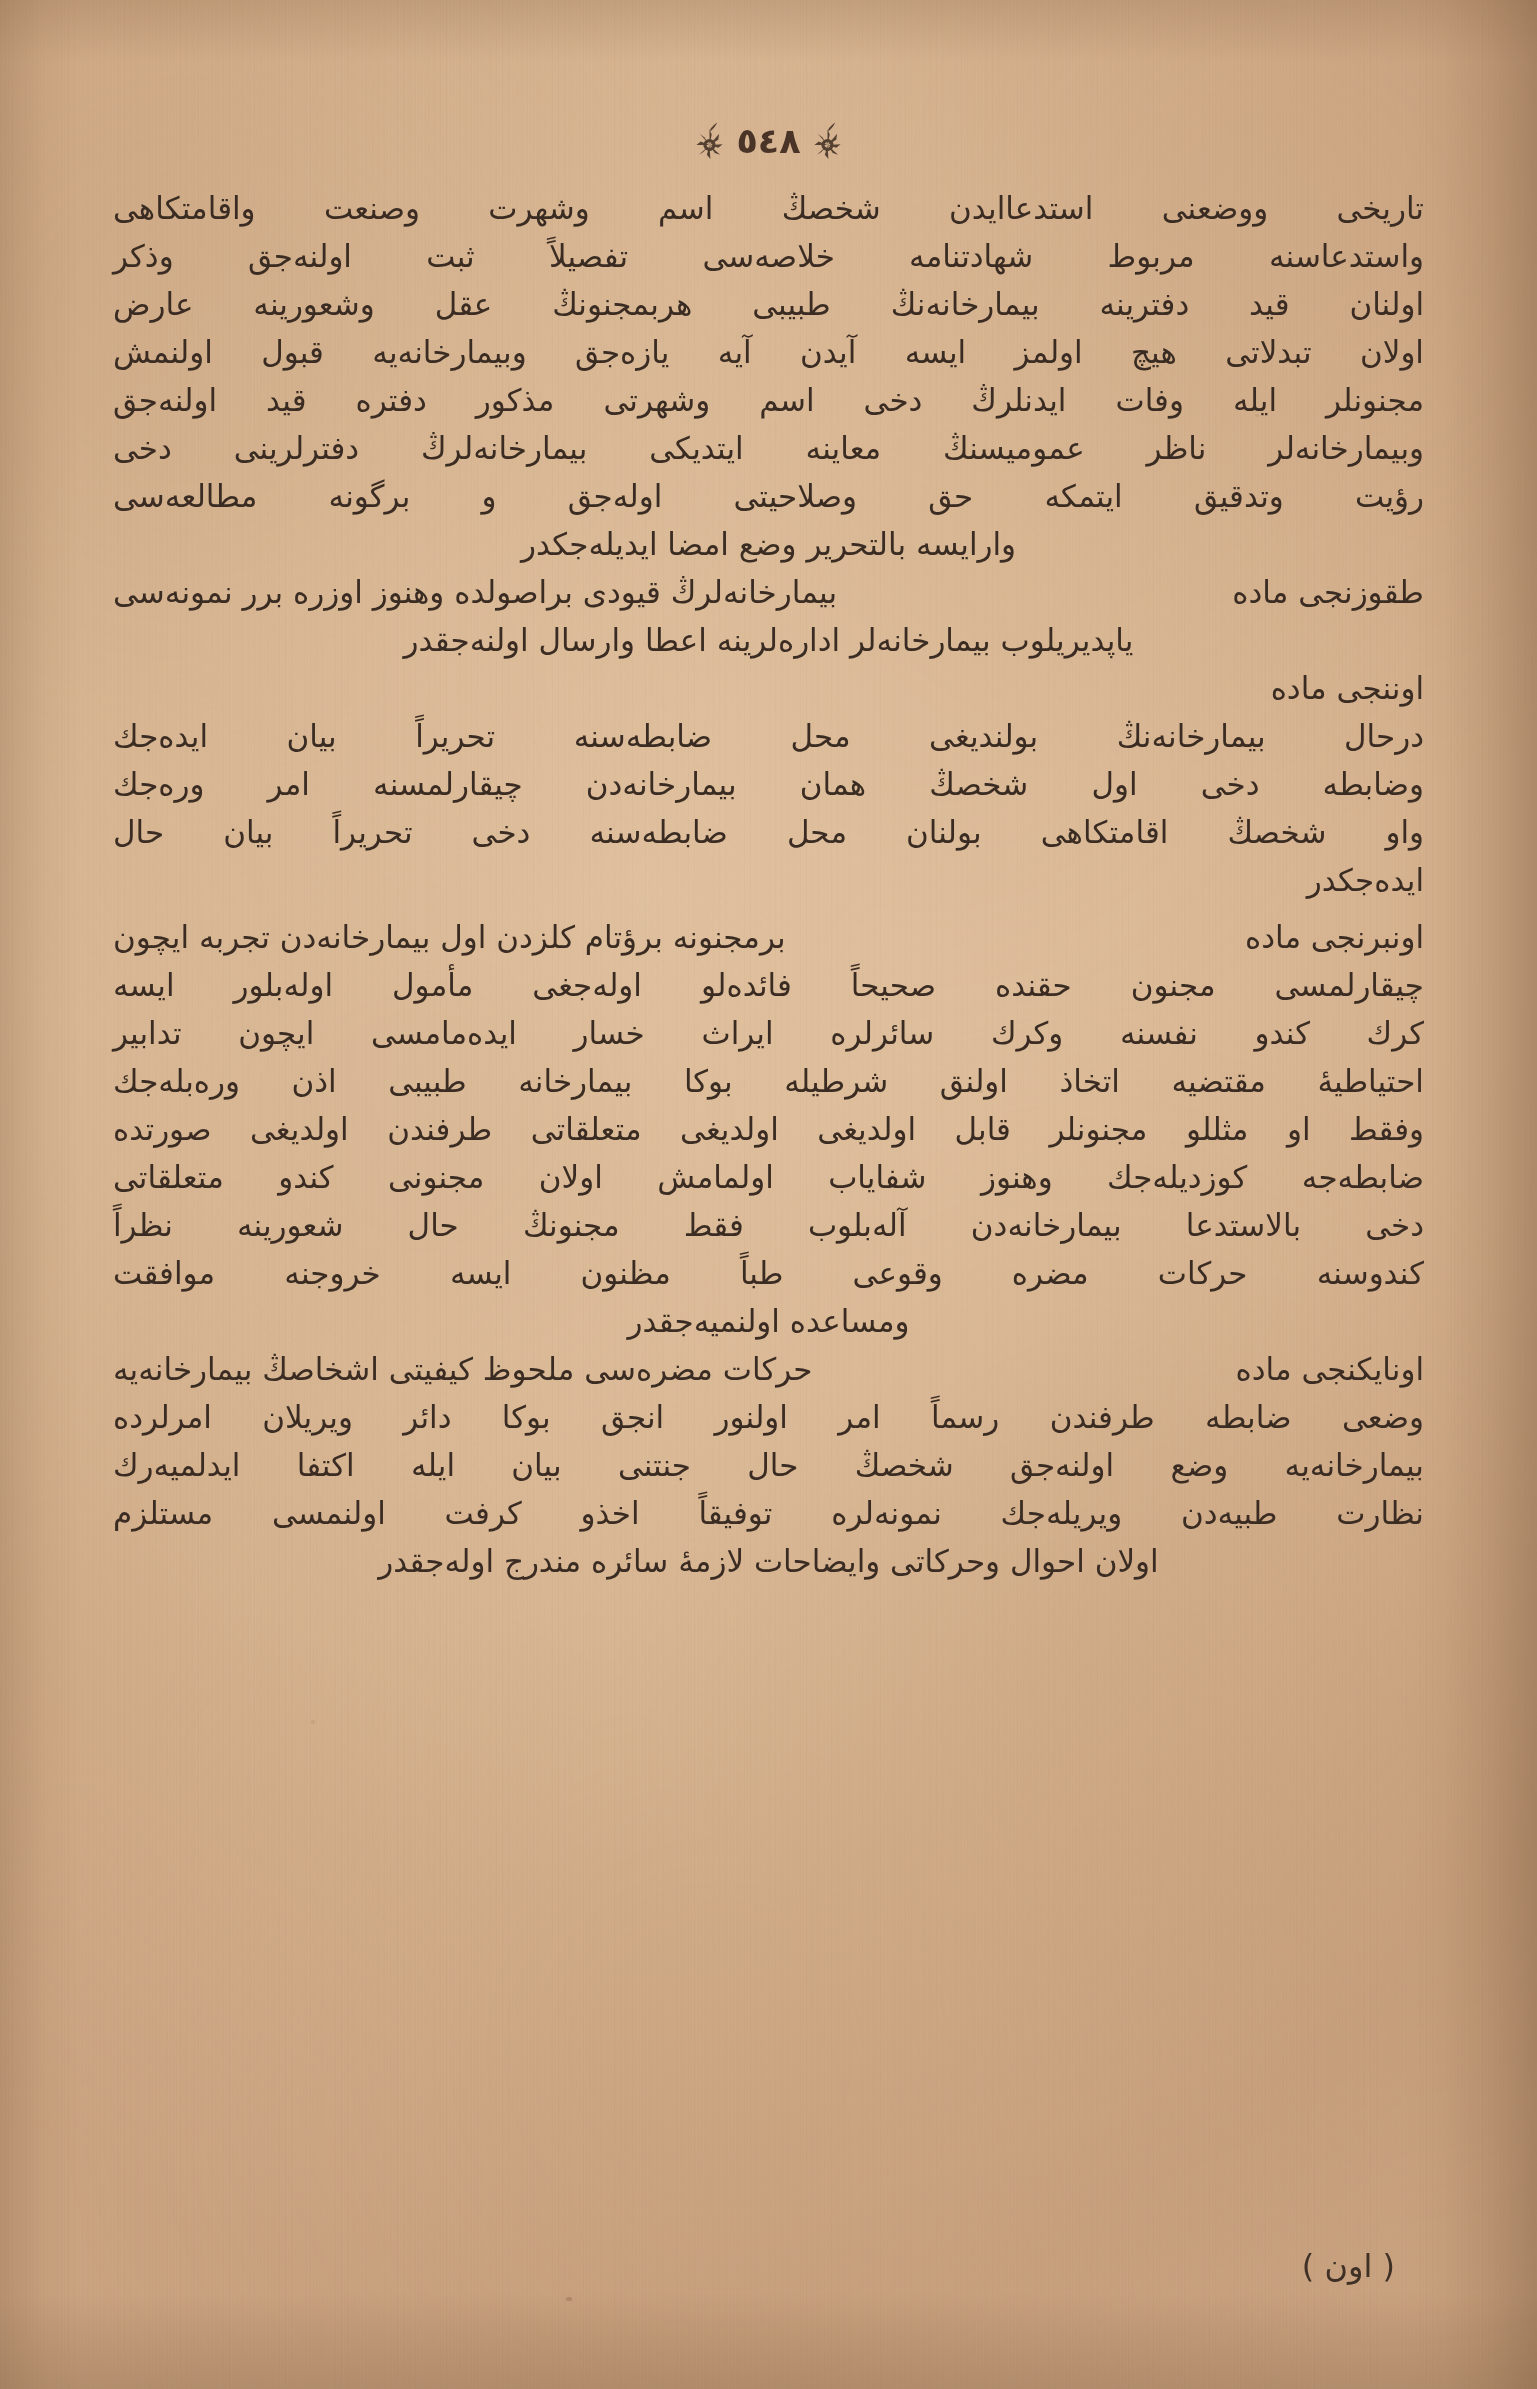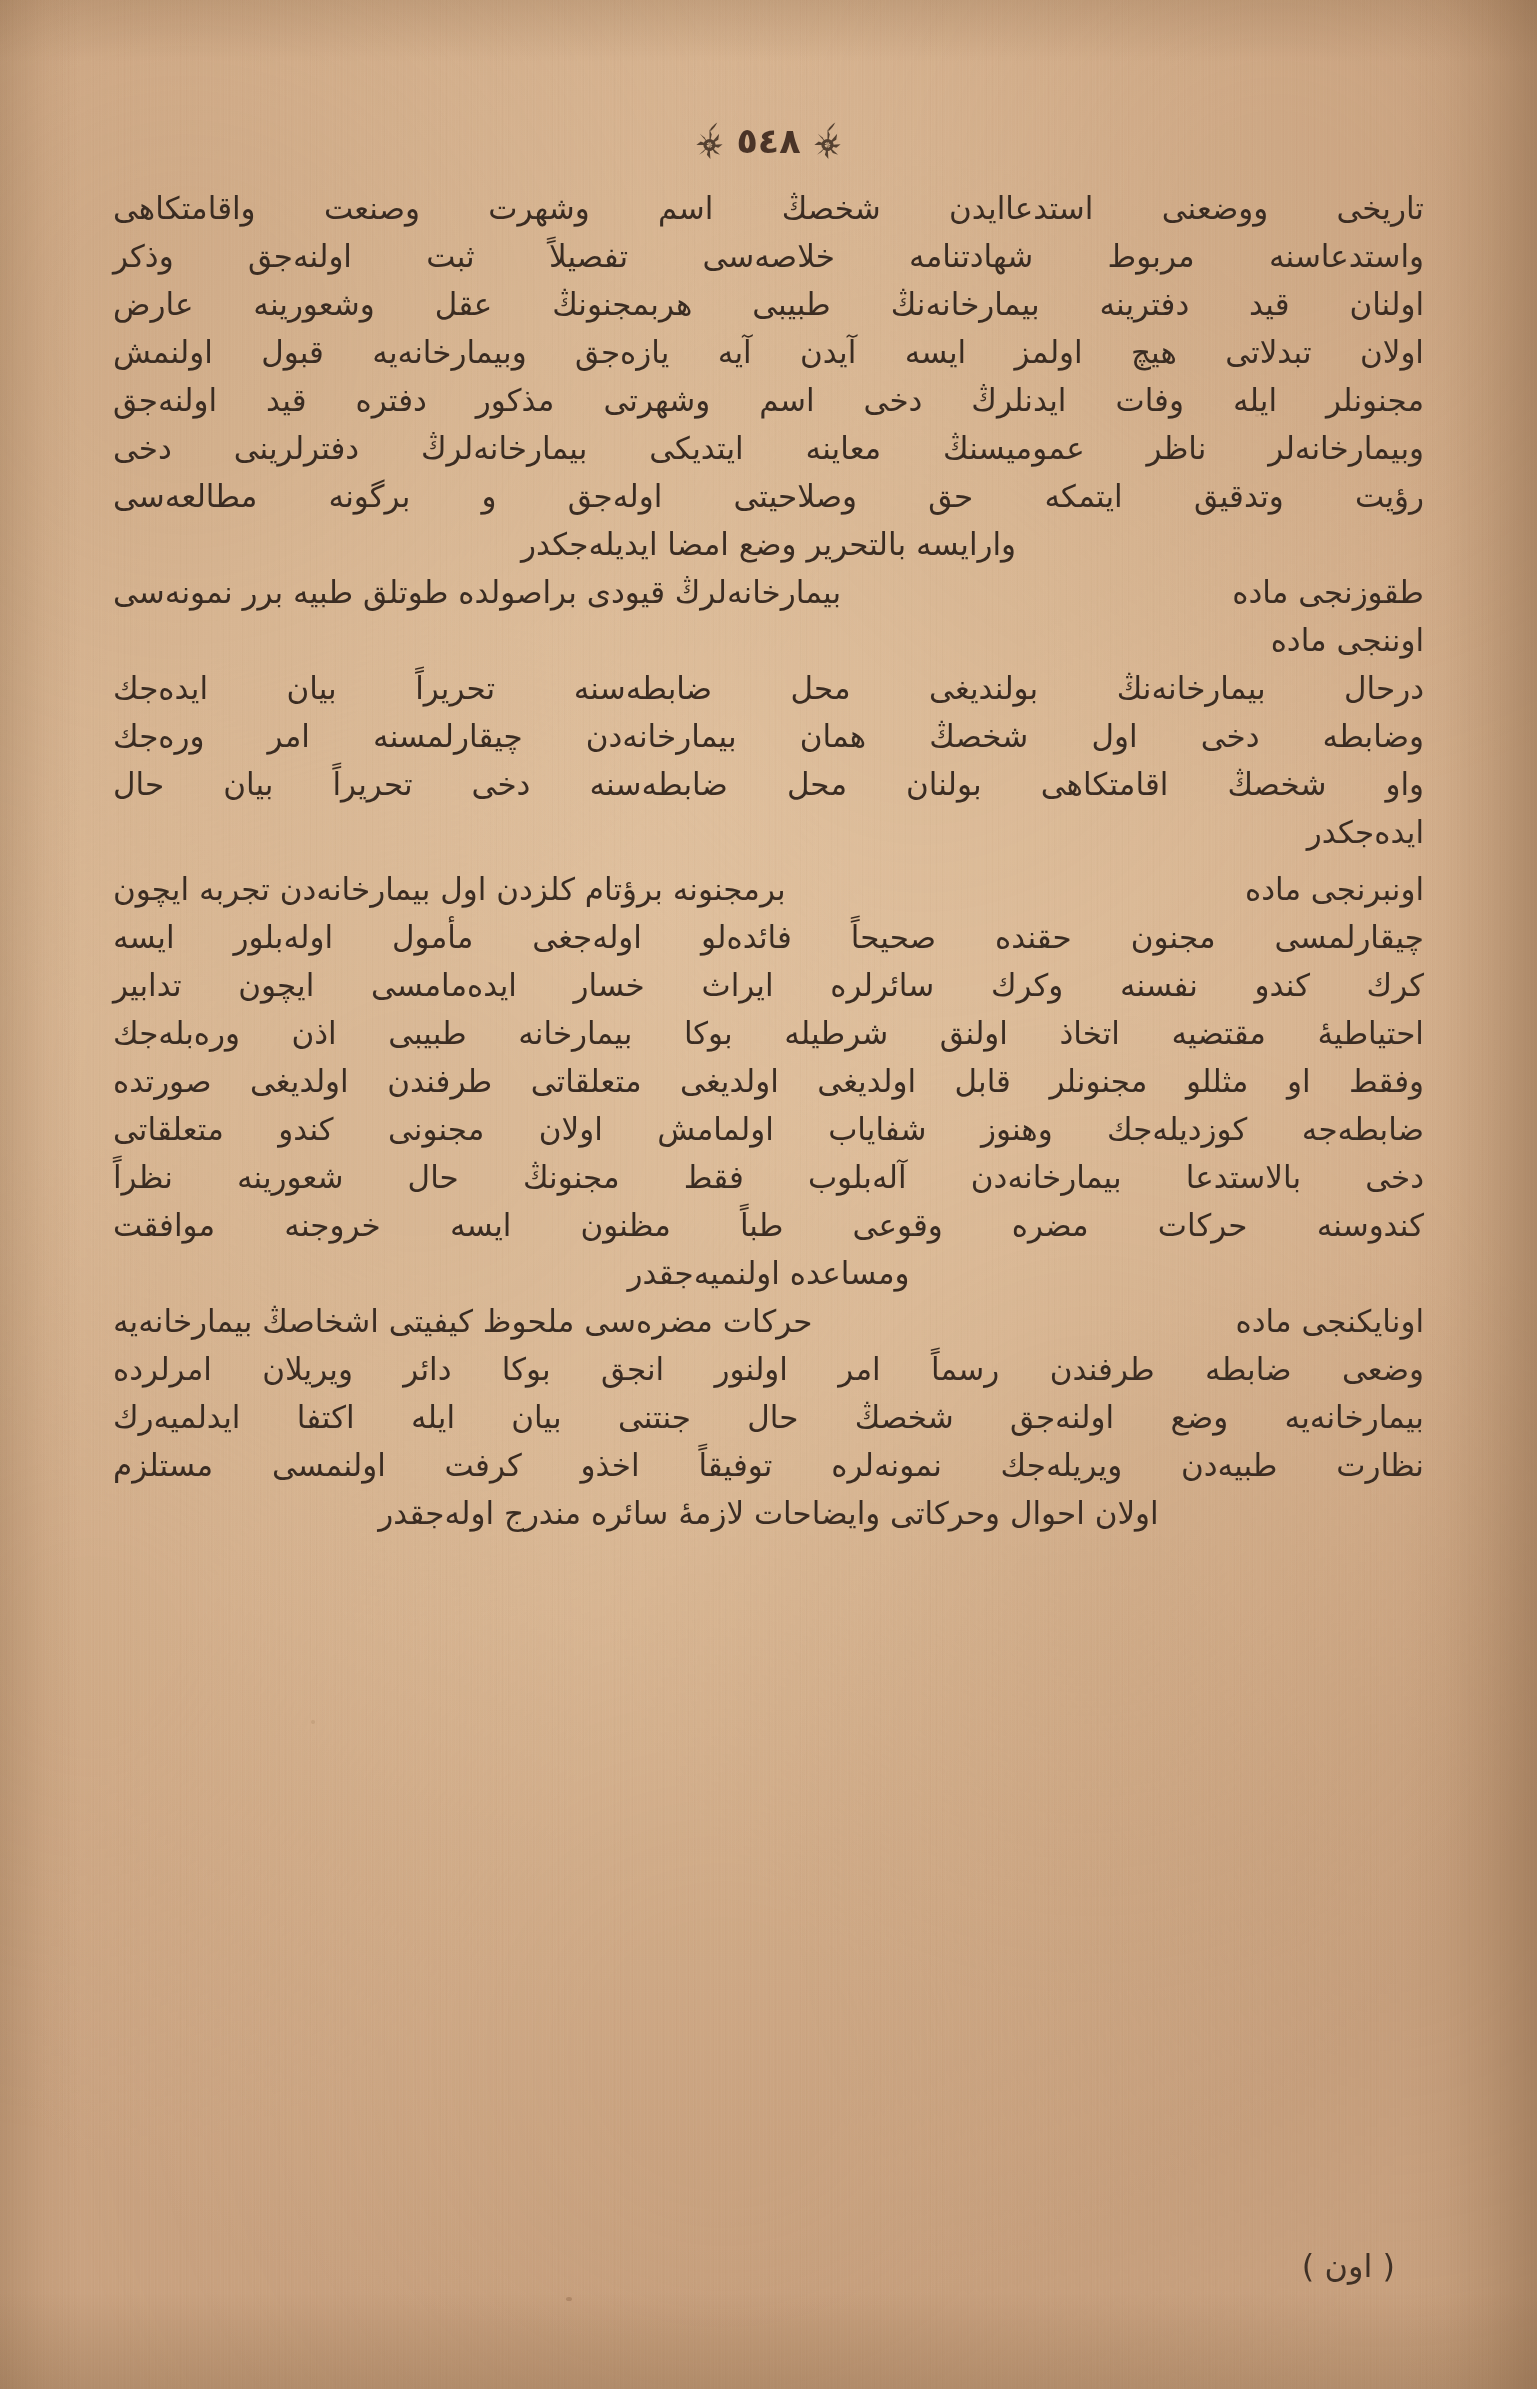--- a/index.html
+++ b/index.html
@@ -258,22 +258,23 @@
     <div class="line">واستدعاسنه مربوط شهادتنامه خلاصه‌سی تفصیلاً ثبت اولنه‌جق وذكر</div>
     <div class="line">اولنان قید دفترینه بیمارخانه‌نڭ طبیبی هربمجنونڭ عقل وشعورینه عارض</div>
     <div class="line">اولان تبدلاتی هیچ اولمز ایسه آیدن آیه یازه‌جق وبیمارخانه‌یه قبول اولنمش</div>
     <div class="line">مجنونلر ایله وفات ایدنلرڭ دخی اسم وشهرتی مذكور دفتره قید اولنه‌جق</div>
     <div class="line">وبیمارخانه‌لر ناظر عمومیسنڭ معاینه ایتدیكی بیمارخانه‌لرڭ دفترلرینی دخی</div>
     <div class="line">رؤیت وتدقیق ایتمكه حق وصلاحیتی اوله‌جق و برگونه مطالعه‌سی</div>
     <div class="line center-ish">وارایسه بالتحریر وضع امضا ایدیله‌جكدر</div>
 
     <div class="line justified">
       <span class="rubric">طقوزنجی ماده</span>
-      <span>بیمارخانه‌لرڭ قیودی براصولده طوتلق طبیه برر نمونه‌سی</span>
+      <span>بیمارخانه‌لرڭ قیودی براصولده وهنوز اوزره برر نمونه‌سی</span>
     </div>
+    <div class="line center-ish">یاپدیریلوب بیمارخانه‌لر اداره‌لرینه اعطا وارسال اولنه‌جقدر</div>
 
     <div class="line justified">
       <span class="rubric">اوننجی ماده</span>
     </div>
     <div class="line">درحال بیمارخانه‌نڭ بولندیغی محل ضابطه‌سنه تحریراً بیان ایده‌جك</div>
     <div class="line">وضابطه دخی اول شخصڭ همان بیمارخانه‌دن چیقارلمسنه امر وره‌جك</div>
     <div class="line">واو شخصڭ اقامتكاهی بولنان محل ضابطه‌سنه دخی تحریراً بیان حال</div>
     <div class="line short">ایده‌جكدر</div>
 
     <div class="para-gap"></div>

